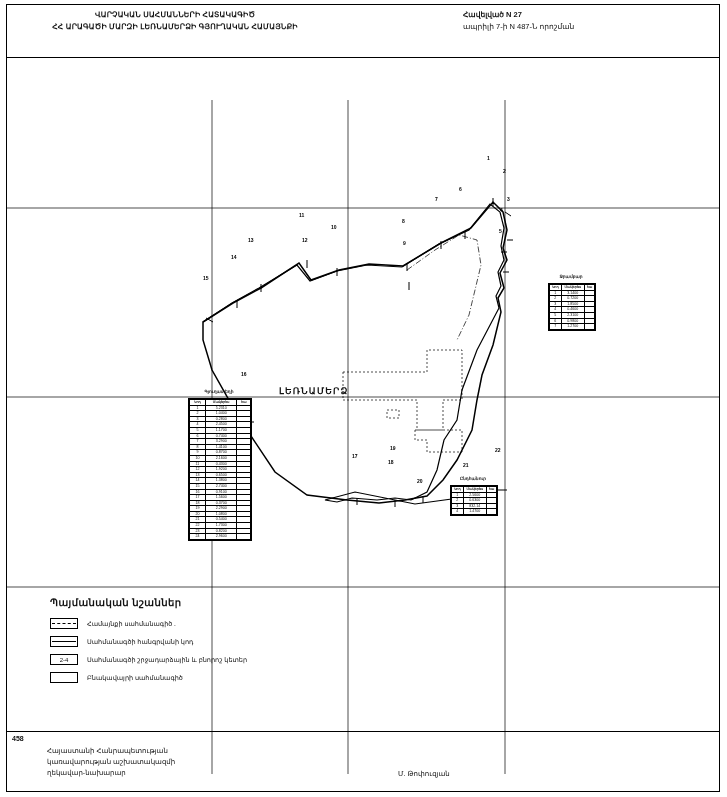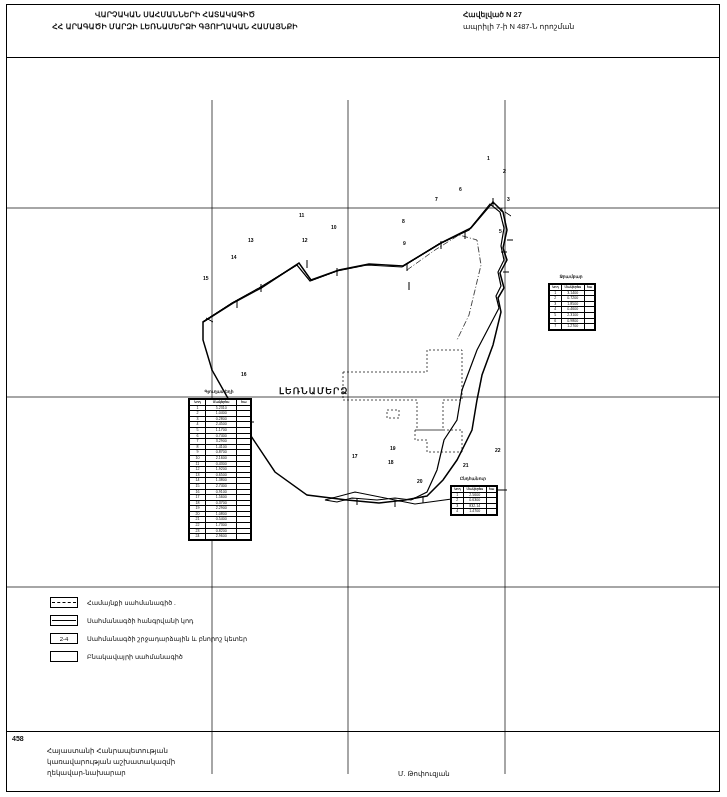--- a/index.html
+++ b/index.html
@@ -525,20 +525,21 @@
               <td>4</td>
               <td>1.4700</td>
               <td></td>
             </tr>
           </tbody>
         </table>
       </div>
     </div>
 
   <div class="legend">
+    <div class="legend-title">Պայմանական նշաններ</div>
     <div id="legend-rows">
         <div class="legend-row">
           <div class="legend-swatch dash"></div>
           <div class="legend-text">Համայնքի սահմանագիծ .</div>
         </div>
         <div class="legend-row">
           <div class="legend-swatch solidline"></div>
           <div class="legend-text">Սահմանագծի հանգրվանի կոդ</div>
         </div>
         <div class="legend-row">

